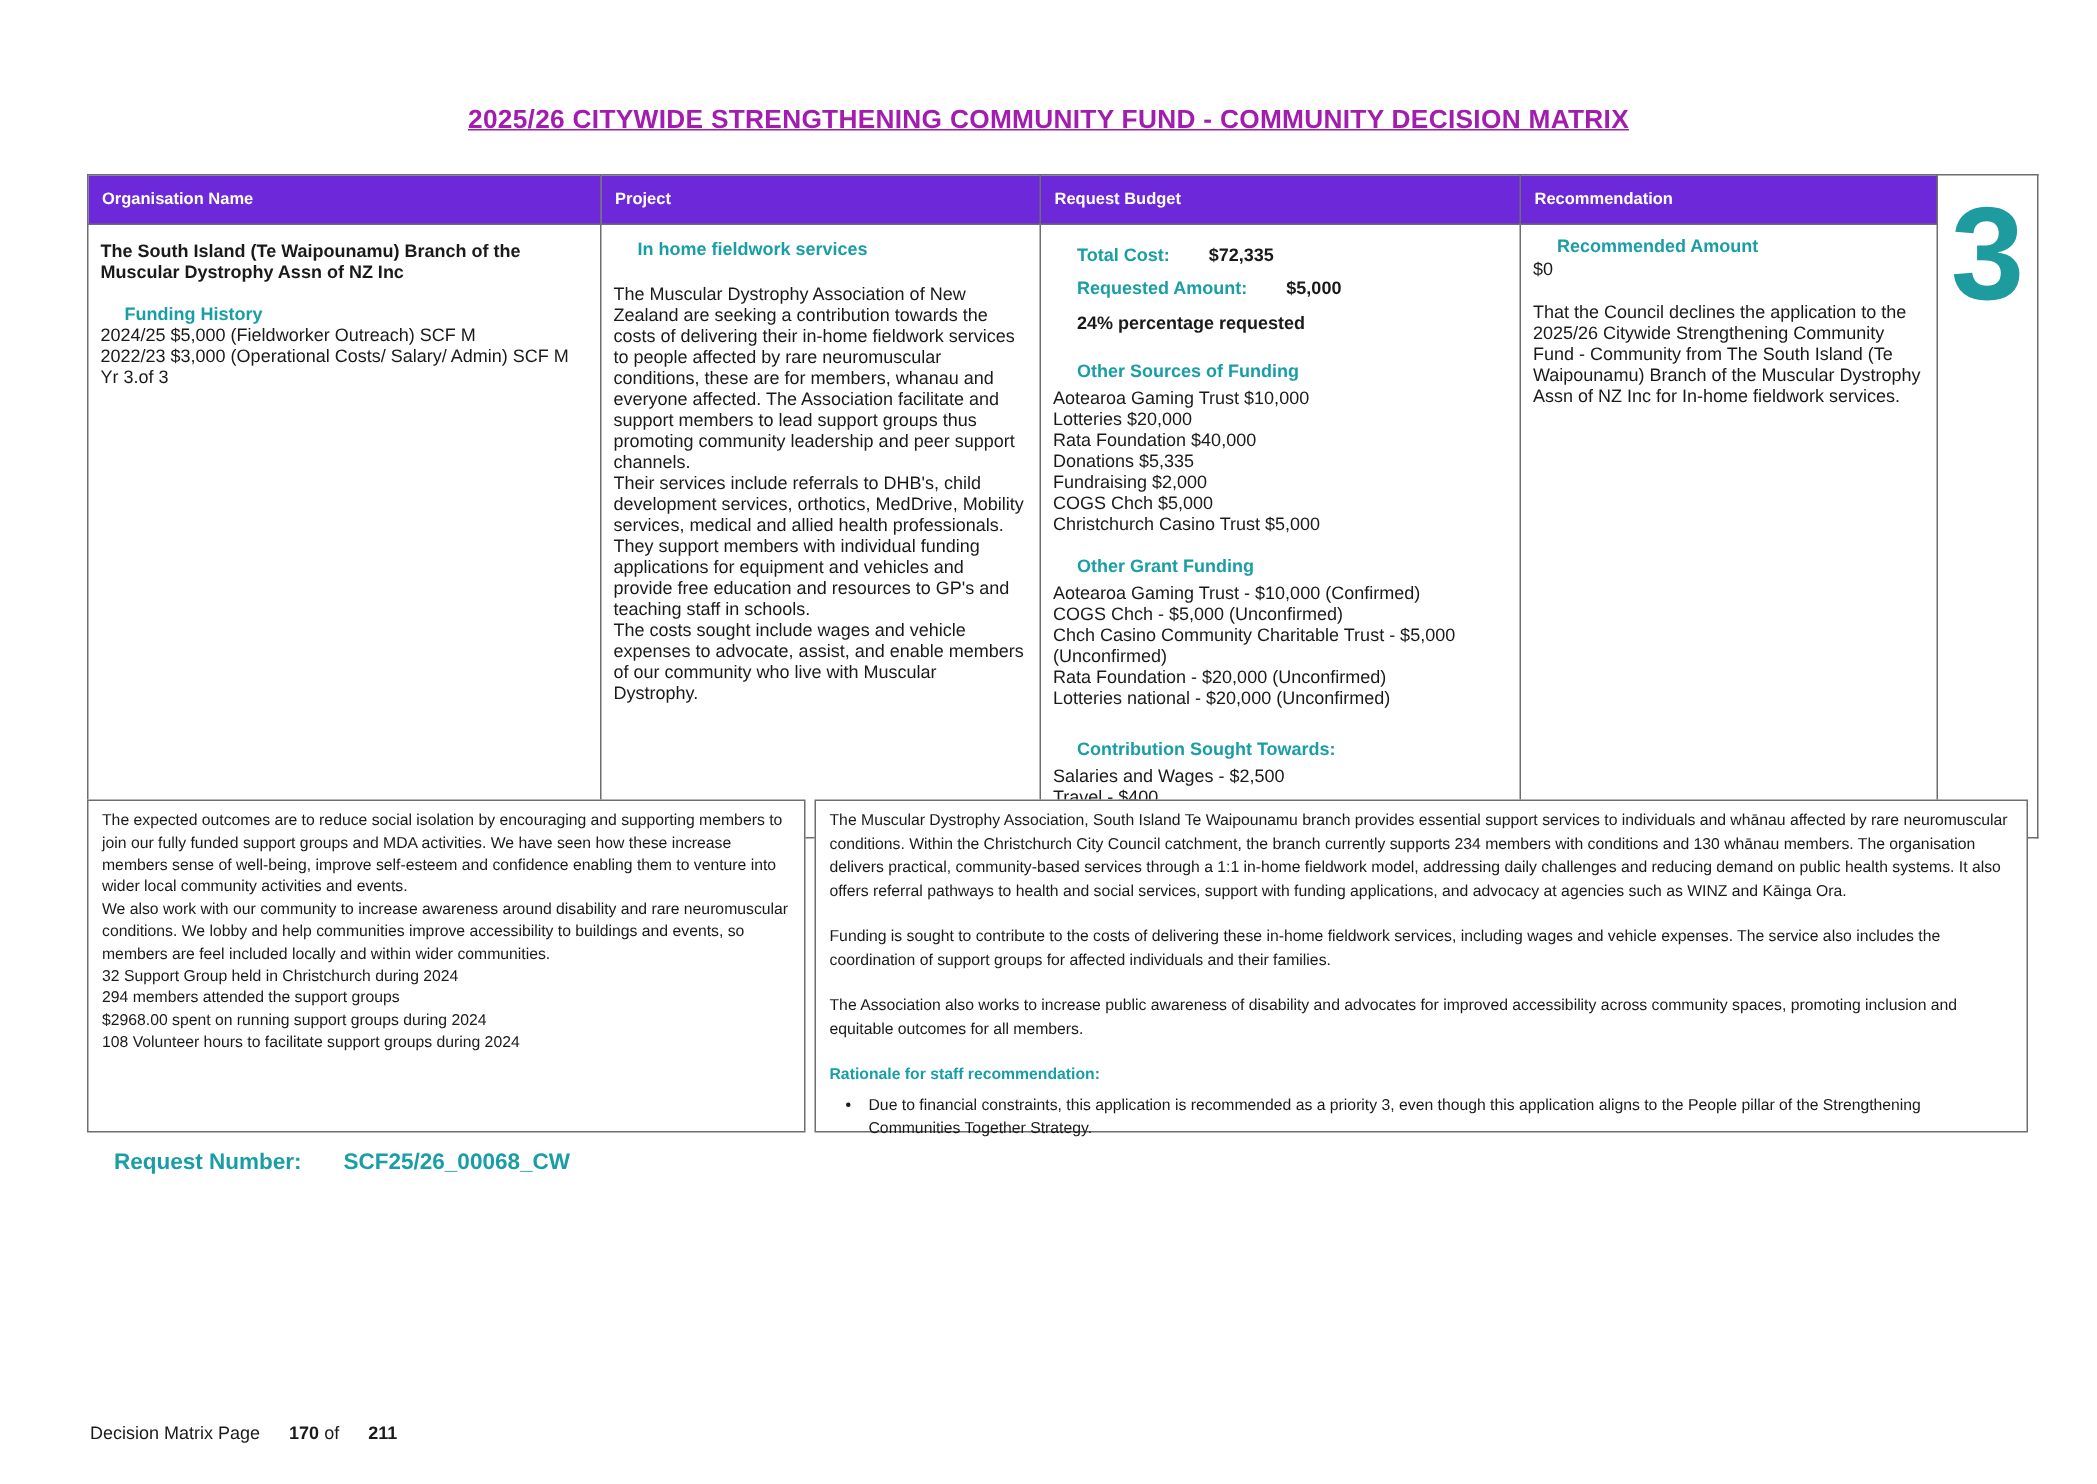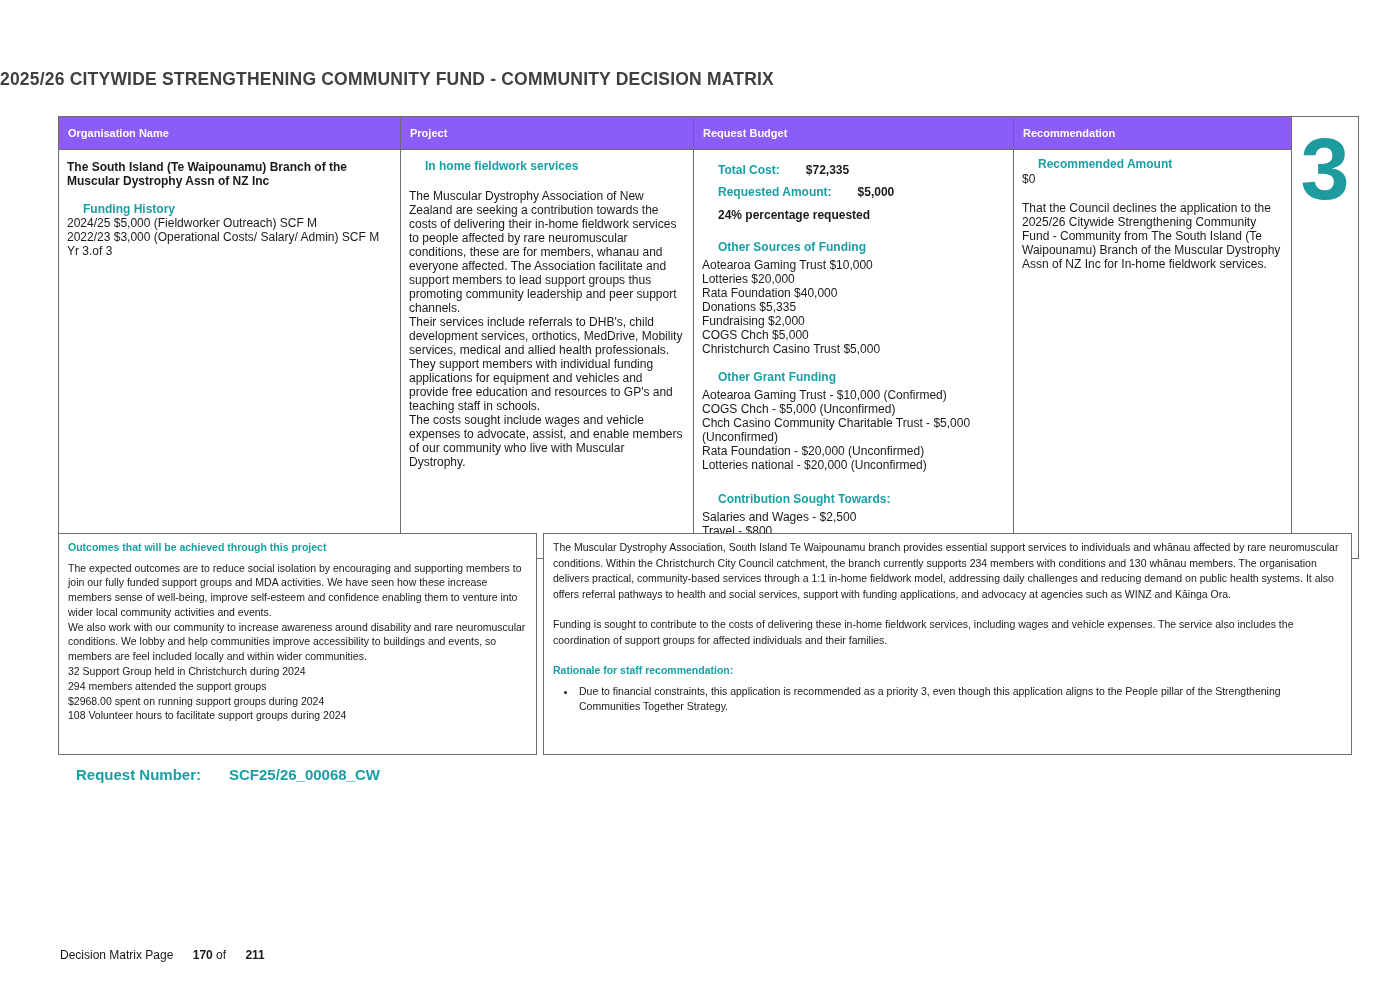--- a/index.html
+++ b/index.html
@@ -2,31 +2,31 @@
 <html><head>
 <meta charset="utf-8">
 <style>
   * { box-sizing: border-box; margin: 0; padding: 0; }
   html, body { background: #ffffff; }
   body { font-family: "Liberation Sans", "DejaVu Sans", sans-serif; color: #1a1a1a; }
   .page { position: relative; width: 1398px; height: 989px; background: #ffffff; overflow: hidden; }
 
   .title {
     position: absolute; top: 69px; left: 0; width: 100%;
-    text-align: left; font-size: 17.5px; font-weight: bold;
-    color: #404040; letter-spacing: 0.2px;
+    text-align: center; font-size: 17.5px; font-weight: bold;
+    color: #a21caf; letter-spacing: 0.2px; text-decoration: underline;
   }
 
   table.matrix {
     position: absolute; left: 58px; top: 116px; width: 1300px;
     border-collapse: collapse; table-layout: fixed;
   }
   table.matrix th, table.matrix td { border: 1px solid #6e6e6e; }
   table.matrix th {
-    background: #8b5cf6; color: #ffffff; font-size: 11px; font-weight: bold;
+    background: #6d28d9; color: #ffffff; font-size: 11px; font-weight: bold;
     text-align: left; padding: 9px 9px; height: 33px; vertical-align: middle;
   }
   table.matrix td.cell {
     background: #ffffff; vertical-align: top; padding: 7px 9px 6px 8px;
     font-size: 12px; line-height: 14px; height: 367px;
   }
   .c-org { width: 342px; } .c-proj { width: 293px; } .c-budget { width: 320px; }
   .c-rec { width: 278px; } .c-priority { width: 67px; }
   td.c-priority { background: #ffffff; vertical-align: top; text-align: center; padding-top: 10px; }
   .priority-number { font-size: 88px; line-height: 0.95; font-weight: bold; color: #1E9B9E; }
@@ -131,49 +131,49 @@
               <div>Aotearoa Gaming Trust - $10,000 (Confirmed)</div>
               <div>COGS Chch - $5,000 (Unconfirmed)</div>
               <div>Chch Casino Community Charitable Trust - $5,000 (Unconfirmed)</div>
               <div>Rata Foundation - $20,000 (Unconfirmed)</div>
               <div>Lotteries national - $20,000 (Unconfirmed)</div>
             </div>
 
           <div class="teal bold mt20">Contribution Sought Towards:</div>
           <div class="sub4">
               <div>Salaries and Wages - $2,500</div>
-              <div>Travel - $800</div>
+              <div>Travel - $400</div>
               <div>Administration - $2,000</div>
             </div>
         </td>
 
         <td class="cell rec-cell">
           <div class="teal bold">Recommended Amount</div>
           <div class="rec-amt">$0</div>
           <div class="rec-text">That the Council declines the application to the 2025/26 Citywide Strengthening Community Fund - Community from The South Island (Te Waipounamu) Branch of the Muscular Dystrophy Assn of NZ Inc for In-home fieldwork services.</div>
         </td>
 
       </tr>
     </tbody>
   </table>
 
   <div class="box outcomes-box">
-    <div class="box-heading">Outcomes that will be achieved through this project</div>
     <div class="preline outcomes-text">The expected outcomes are to reduce social isolation by encouraging and supporting members to join our fully funded support groups and MDA activities. We have seen how these increase members sense of well-being, improve self-esteem and confidence enabling them to venture into wider local community activities and events.
 We also work with our community to increase awareness around disability and rare neuromuscular conditions. We lobby and help communities improve accessibility to buildings and events, so members are feel included locally and within wider communities.
 32 Support Group held in Christchurch during 2024
 294 members attended the support groups
 $2968.00 spent on running support groups during 2024
 108 Volunteer hours to facilitate support groups during 2024</div>
   </div>
 
   <div class="box staff-box">
     <div>
         <div class="sa-para">The Muscular Dystrophy Association, South Island Te Waipounamu branch provides essential support services to individuals and whānau affected by rare neuromuscular conditions. Within the Christchurch City Council catchment, the branch currently supports 234 members with conditions and 130 whānau members. The organisation delivers practical, community-based services through a 1:1 in-home fieldwork model, addressing daily challenges and reducing demand on public health systems. It also offers referral pathways to health and social services, support with funding applications, and advocacy at agencies such as WINZ and Kāinga Ora.</div>
         <div class="sa-para">Funding is sought to contribute to the costs of delivering these in-home fieldwork services, including wages and vehicle expenses. The service also includes the coordination of support groups for affected individuals and their families.</div>
+        <div class="sa-para">The Association also works to increase public awareness of disability and advocates for improved accessibility across community spaces, promoting inclusion and equitable outcomes for all members.</div>
       </div>
     <div class="box-heading rationale-heading">Rationale for staff recommendation:</div>
     <ul class="rationale-list">
         <li>Due to financial constraints, this application is recommended as a priority 3, even though this application aligns to the People pillar of the Strengthening Communities Together Strategy.</li>
       </ul>
   </div>
 
   <div class="request-number">
     <span class="teal bold">Request Number:</span><span class="teal bold rn-val">SCF25/26_00068_CW</span>
   </div>

